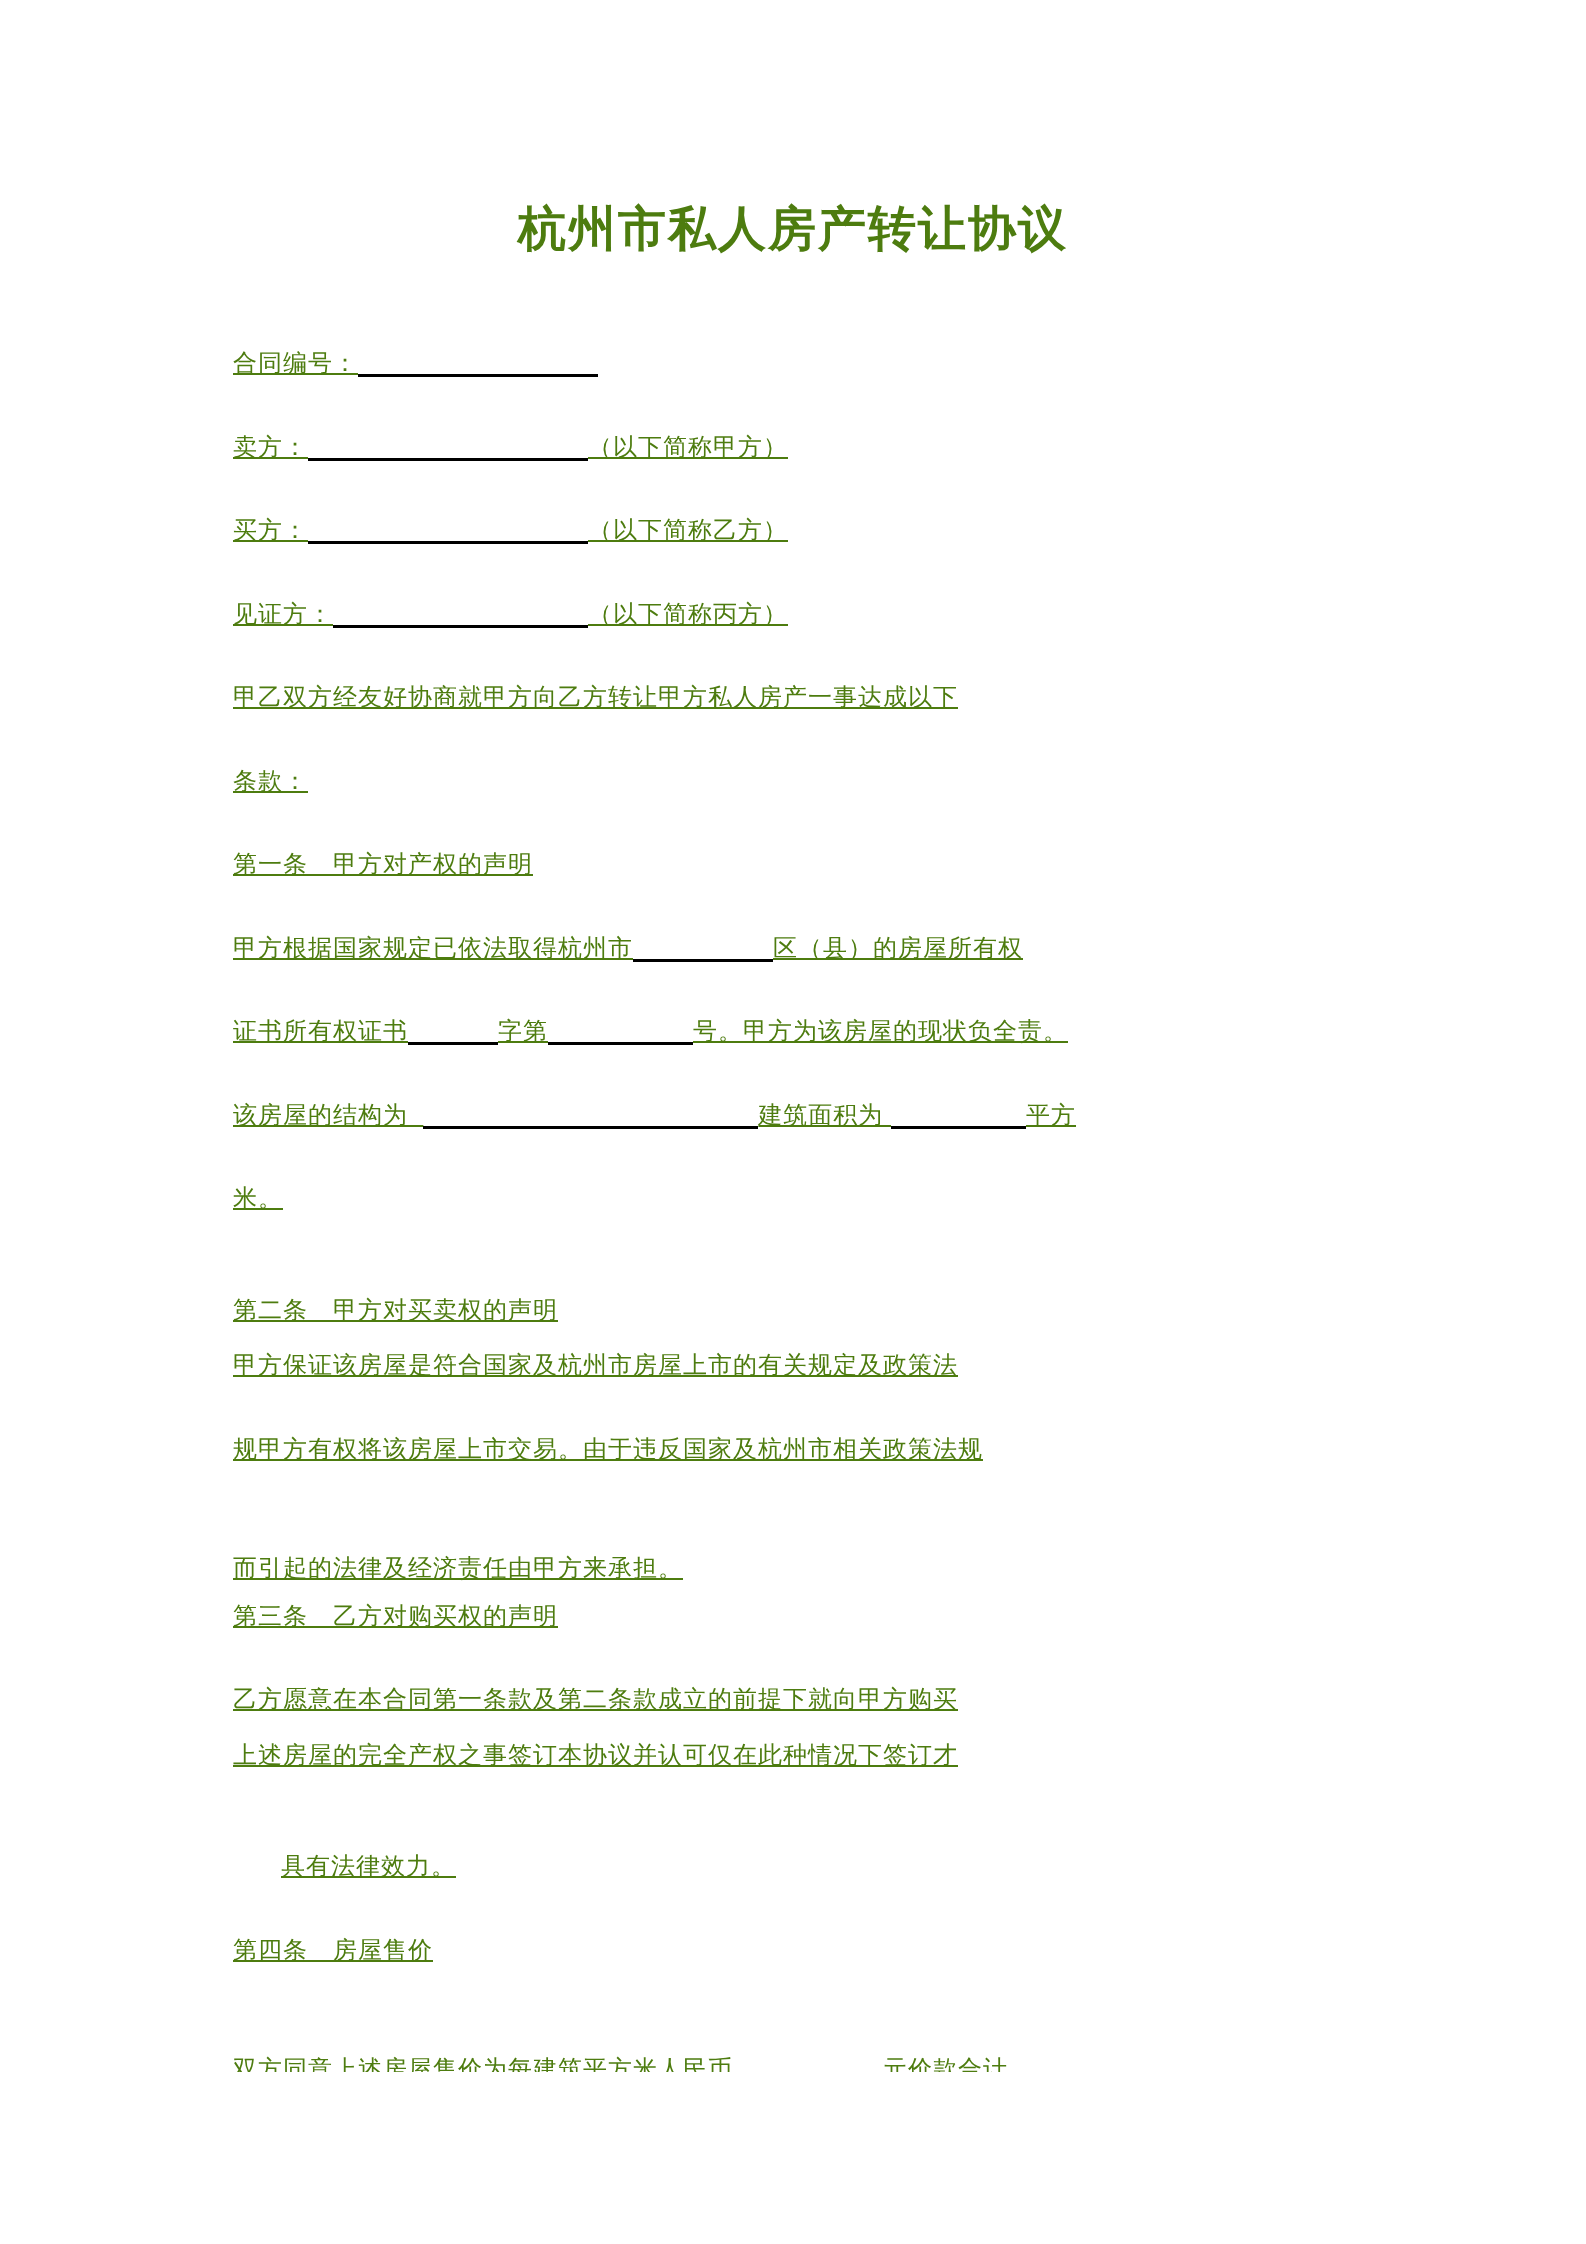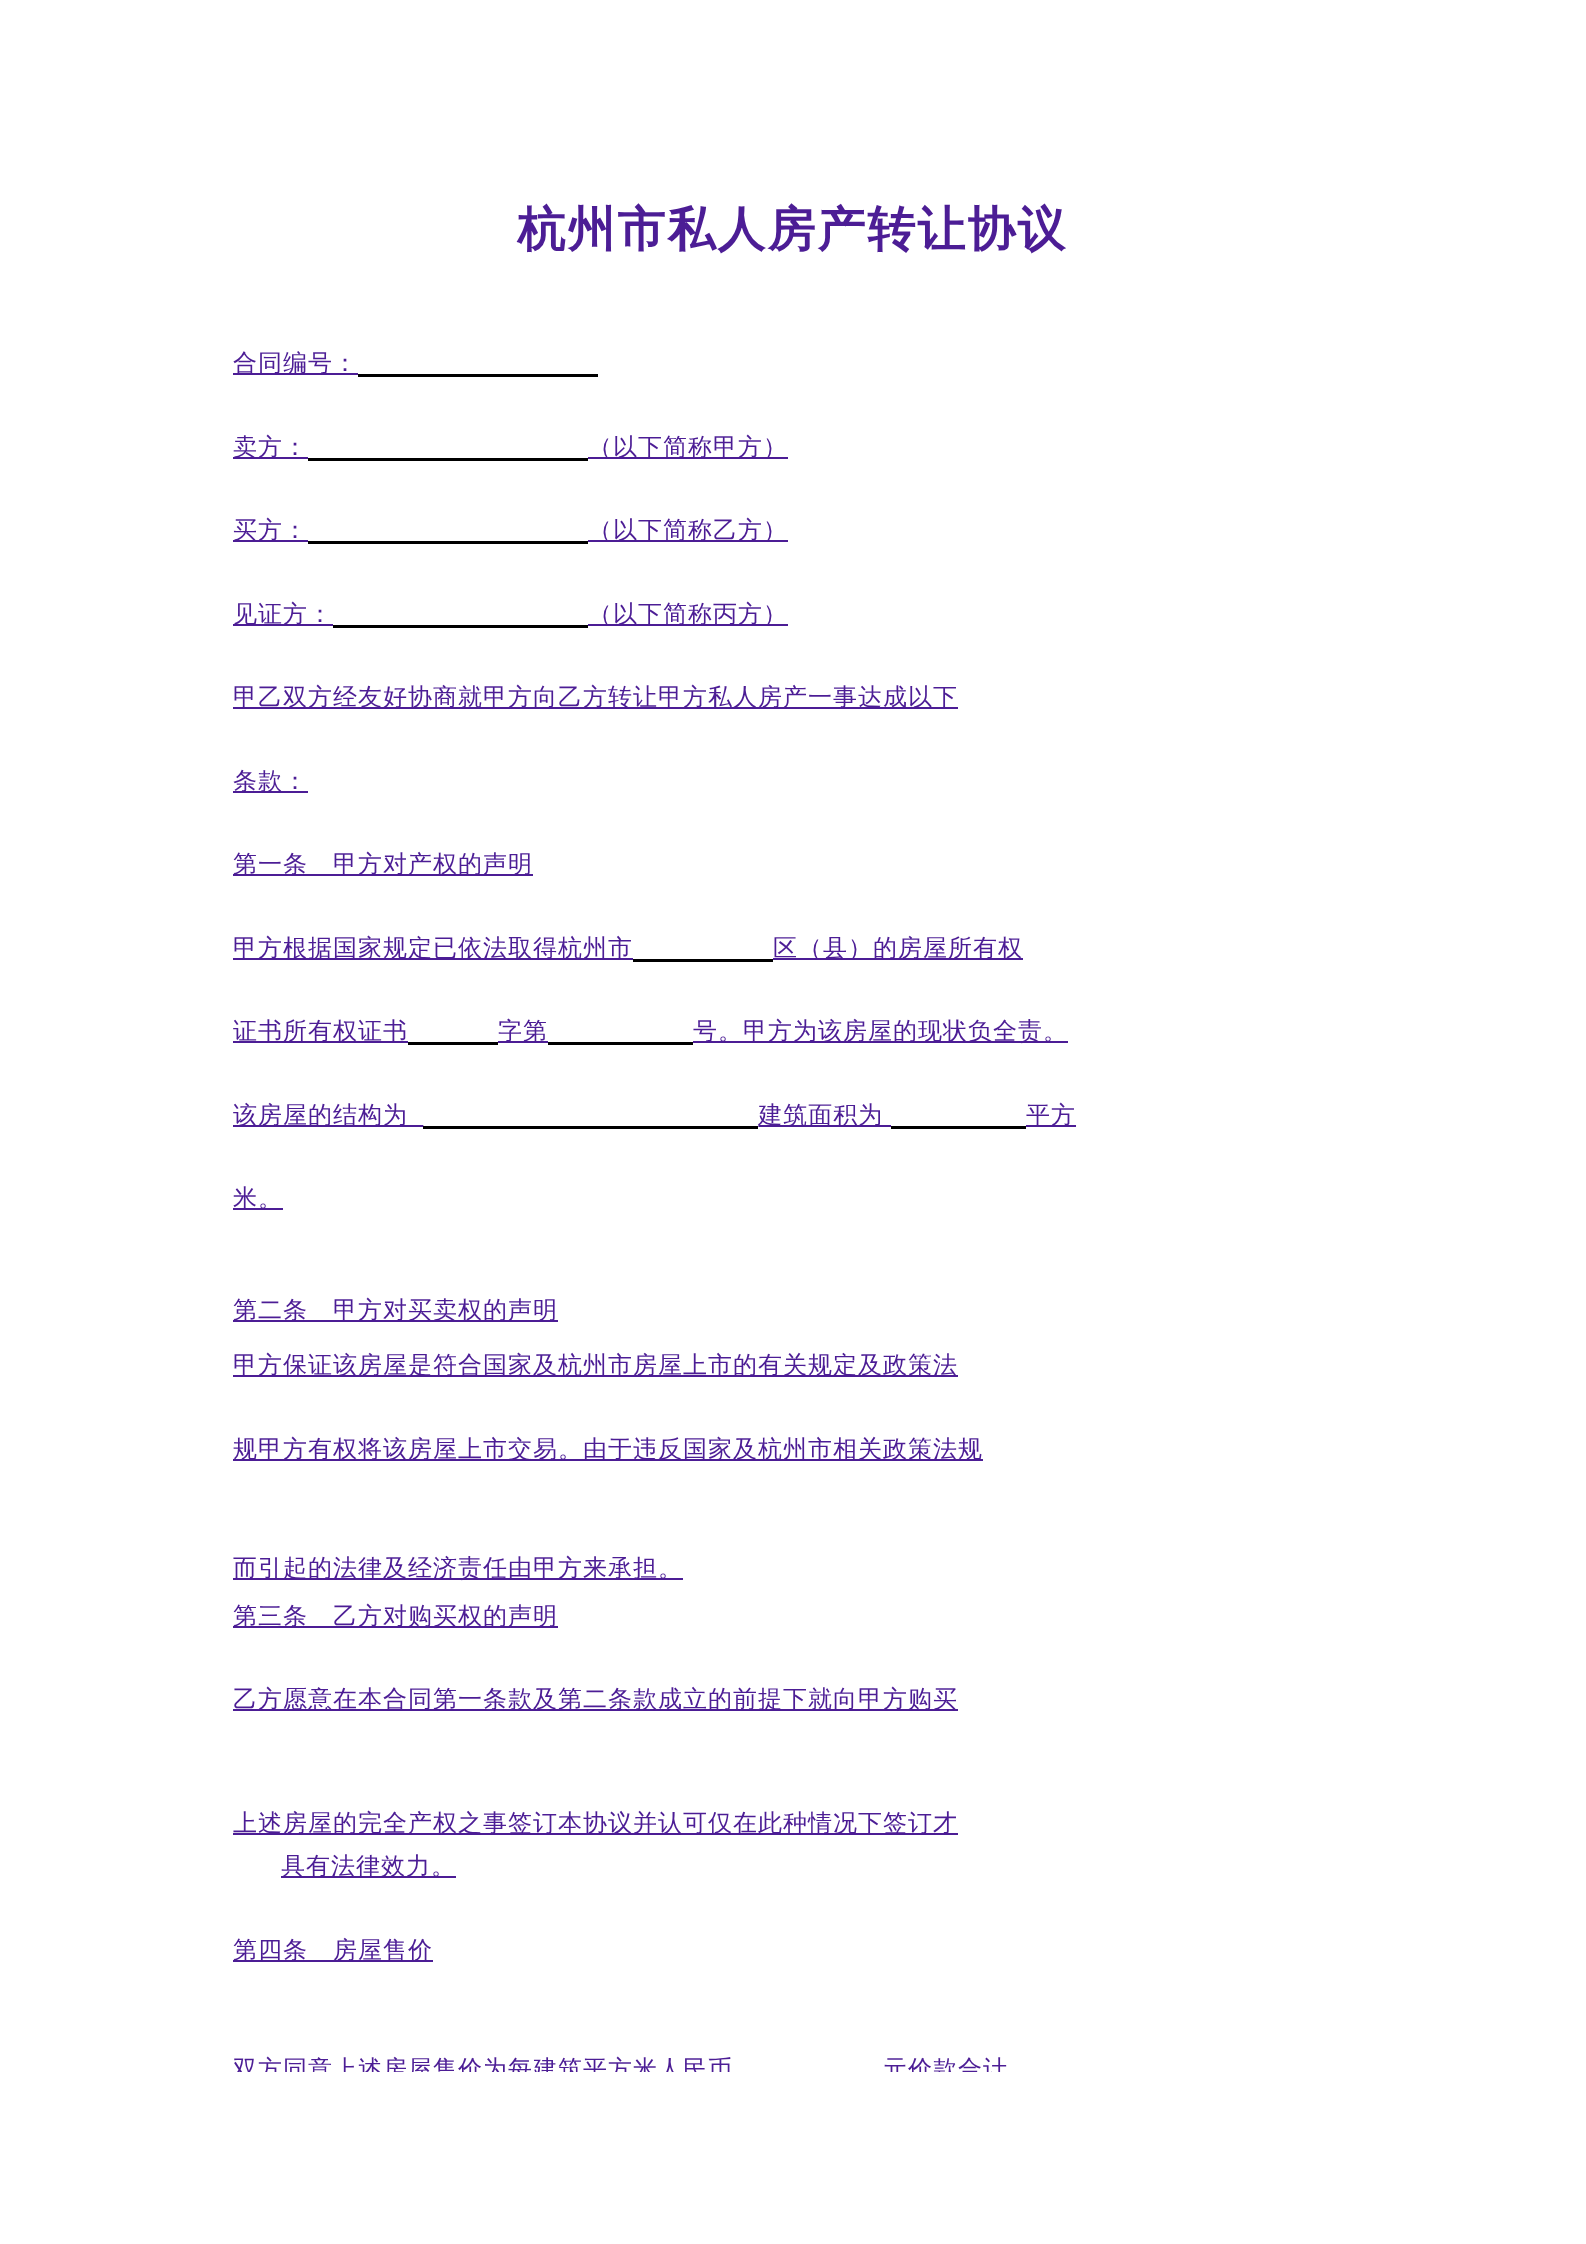--- a/index.html
+++ b/index.html
@@ -6,21 +6,21 @@
     margin: 0;
     padding: 0;
     background: #ffffff;
   }
   .page {
     position: relative;
     width: 1586px;
     height: 2072px;
     margin: 0 auto;
     background: #ffffff;
-    color: #4c1d95;
+    color: #4d7c0f;
     font-family: "Liberation Sans", "DejaVu Sans", sans-serif;
     overflow: hidden;
   }
   .doc-title {
     position: absolute;
     top: 203px;
     left: 0;
     width: 100%;
     text-align: center;
     font-size: 48px;
@@ -70,20 +70,20 @@
       <div class="line" style="top: 925px;"><span>甲方根据国家规定已依法取得杭州市</span><span class="blank" style="width: 140px;"></span><span>区（县）的房屋所有权</span></div>
       <div class="line" style="top: 1008px;"><span>证书所有权证书</span><span class="blank" style="width: 90px;"></span><span>字第</span><span class="blank" style="width: 145px;"></span><span>号。甲方为该房屋的现状负全责。</span></div>
       <div class="line" style="top: 1092px;"><span>该房屋的结构为&nbsp;&nbsp;</span><span class="blank" style="width: 335px;"></span><span>建筑面积为&nbsp;</span><span class="blank" style="width: 135px;"></span><span>平方</span></div>
       <div class="line" style="top: 1175px;"><span>米。</span></div>
       <div class="line" style="top: 1259px; margin-top: 28px;"><span>第二条　甲方对买卖权的声明</span></div>
       <div class="line" style="top: 1342px;"><span>甲方保证该房屋是符合国家及杭州市房屋上市的有关规定及政策法</span></div>
       <div class="line" style="top: 1426px;"><span>规甲方有权将该房屋上市交易。由于违反国家及杭州市相关政策法规</span></div>
       <div class="line" style="top: 1545px;"><span>而引起的法律及经济责任由甲方来承担。</span></div>
       <div class="line" style="top: 1593px;"><span>第三条　乙方对购买权的声明</span></div>
       <div class="line" style="top: 1676px;"><span>乙方愿意在本合同第一条款及第二条款成立的前提下就向甲方购买</span></div>
-      <div class="line" style="top: 1800px; text-align: right;"><span>上述房屋的完全产权之事签订本协议并认可仅在此种情况下签订才</span></div>
+      <div class="line" style="top: 1732px; text-align: right;"><span>上述房屋的完全产权之事签订本协议并认可仅在此种情况下签订才</span></div>
       <div class="line" style="top: 1843px; margin-left: 48px;"><span>具有法律效力。</span></div>
       <div class="line" style="top: 1927px;"><span>第四条　房屋售价</span></div>
       <div class="line" style="top: 2010px; margin-top: 36px;"><span>双方同意上述房屋售价为每建筑平方米人民币</span><span class="blank" style="width: 150px;"></span><span>元价款合计</span></div>
     </div>
 
   <div class="page-num">1</div>
 </div>
 
 </body></html>

